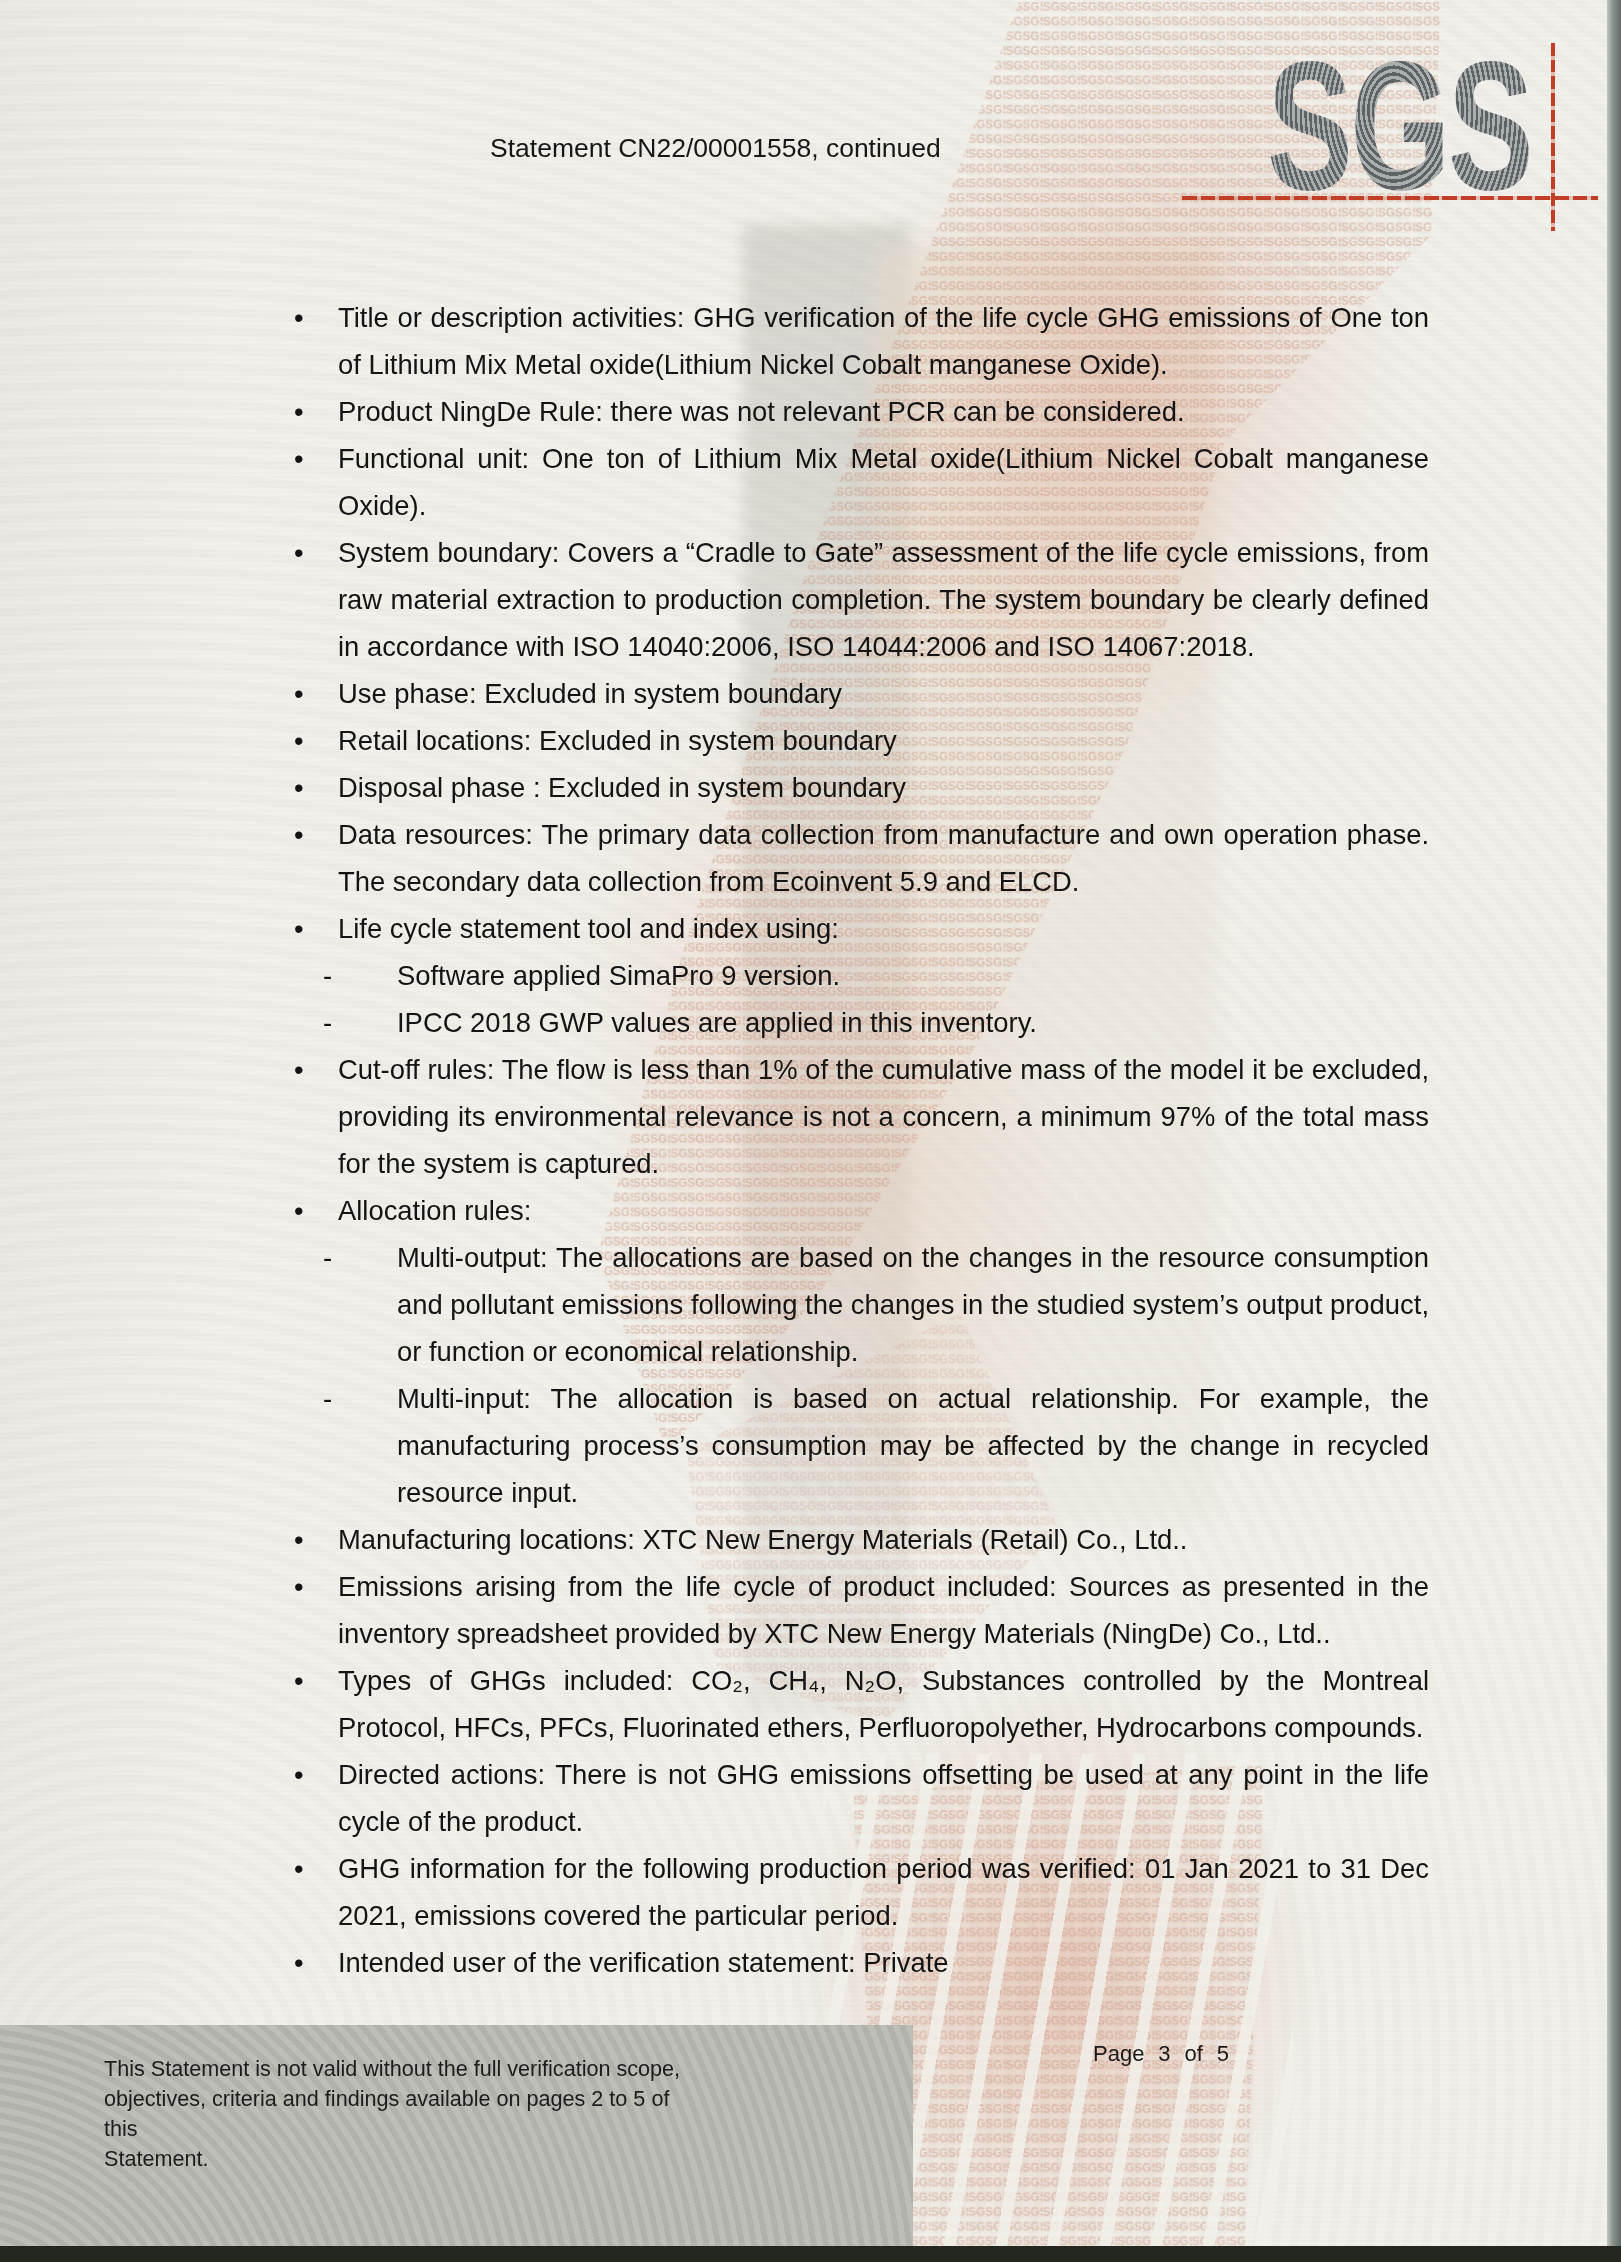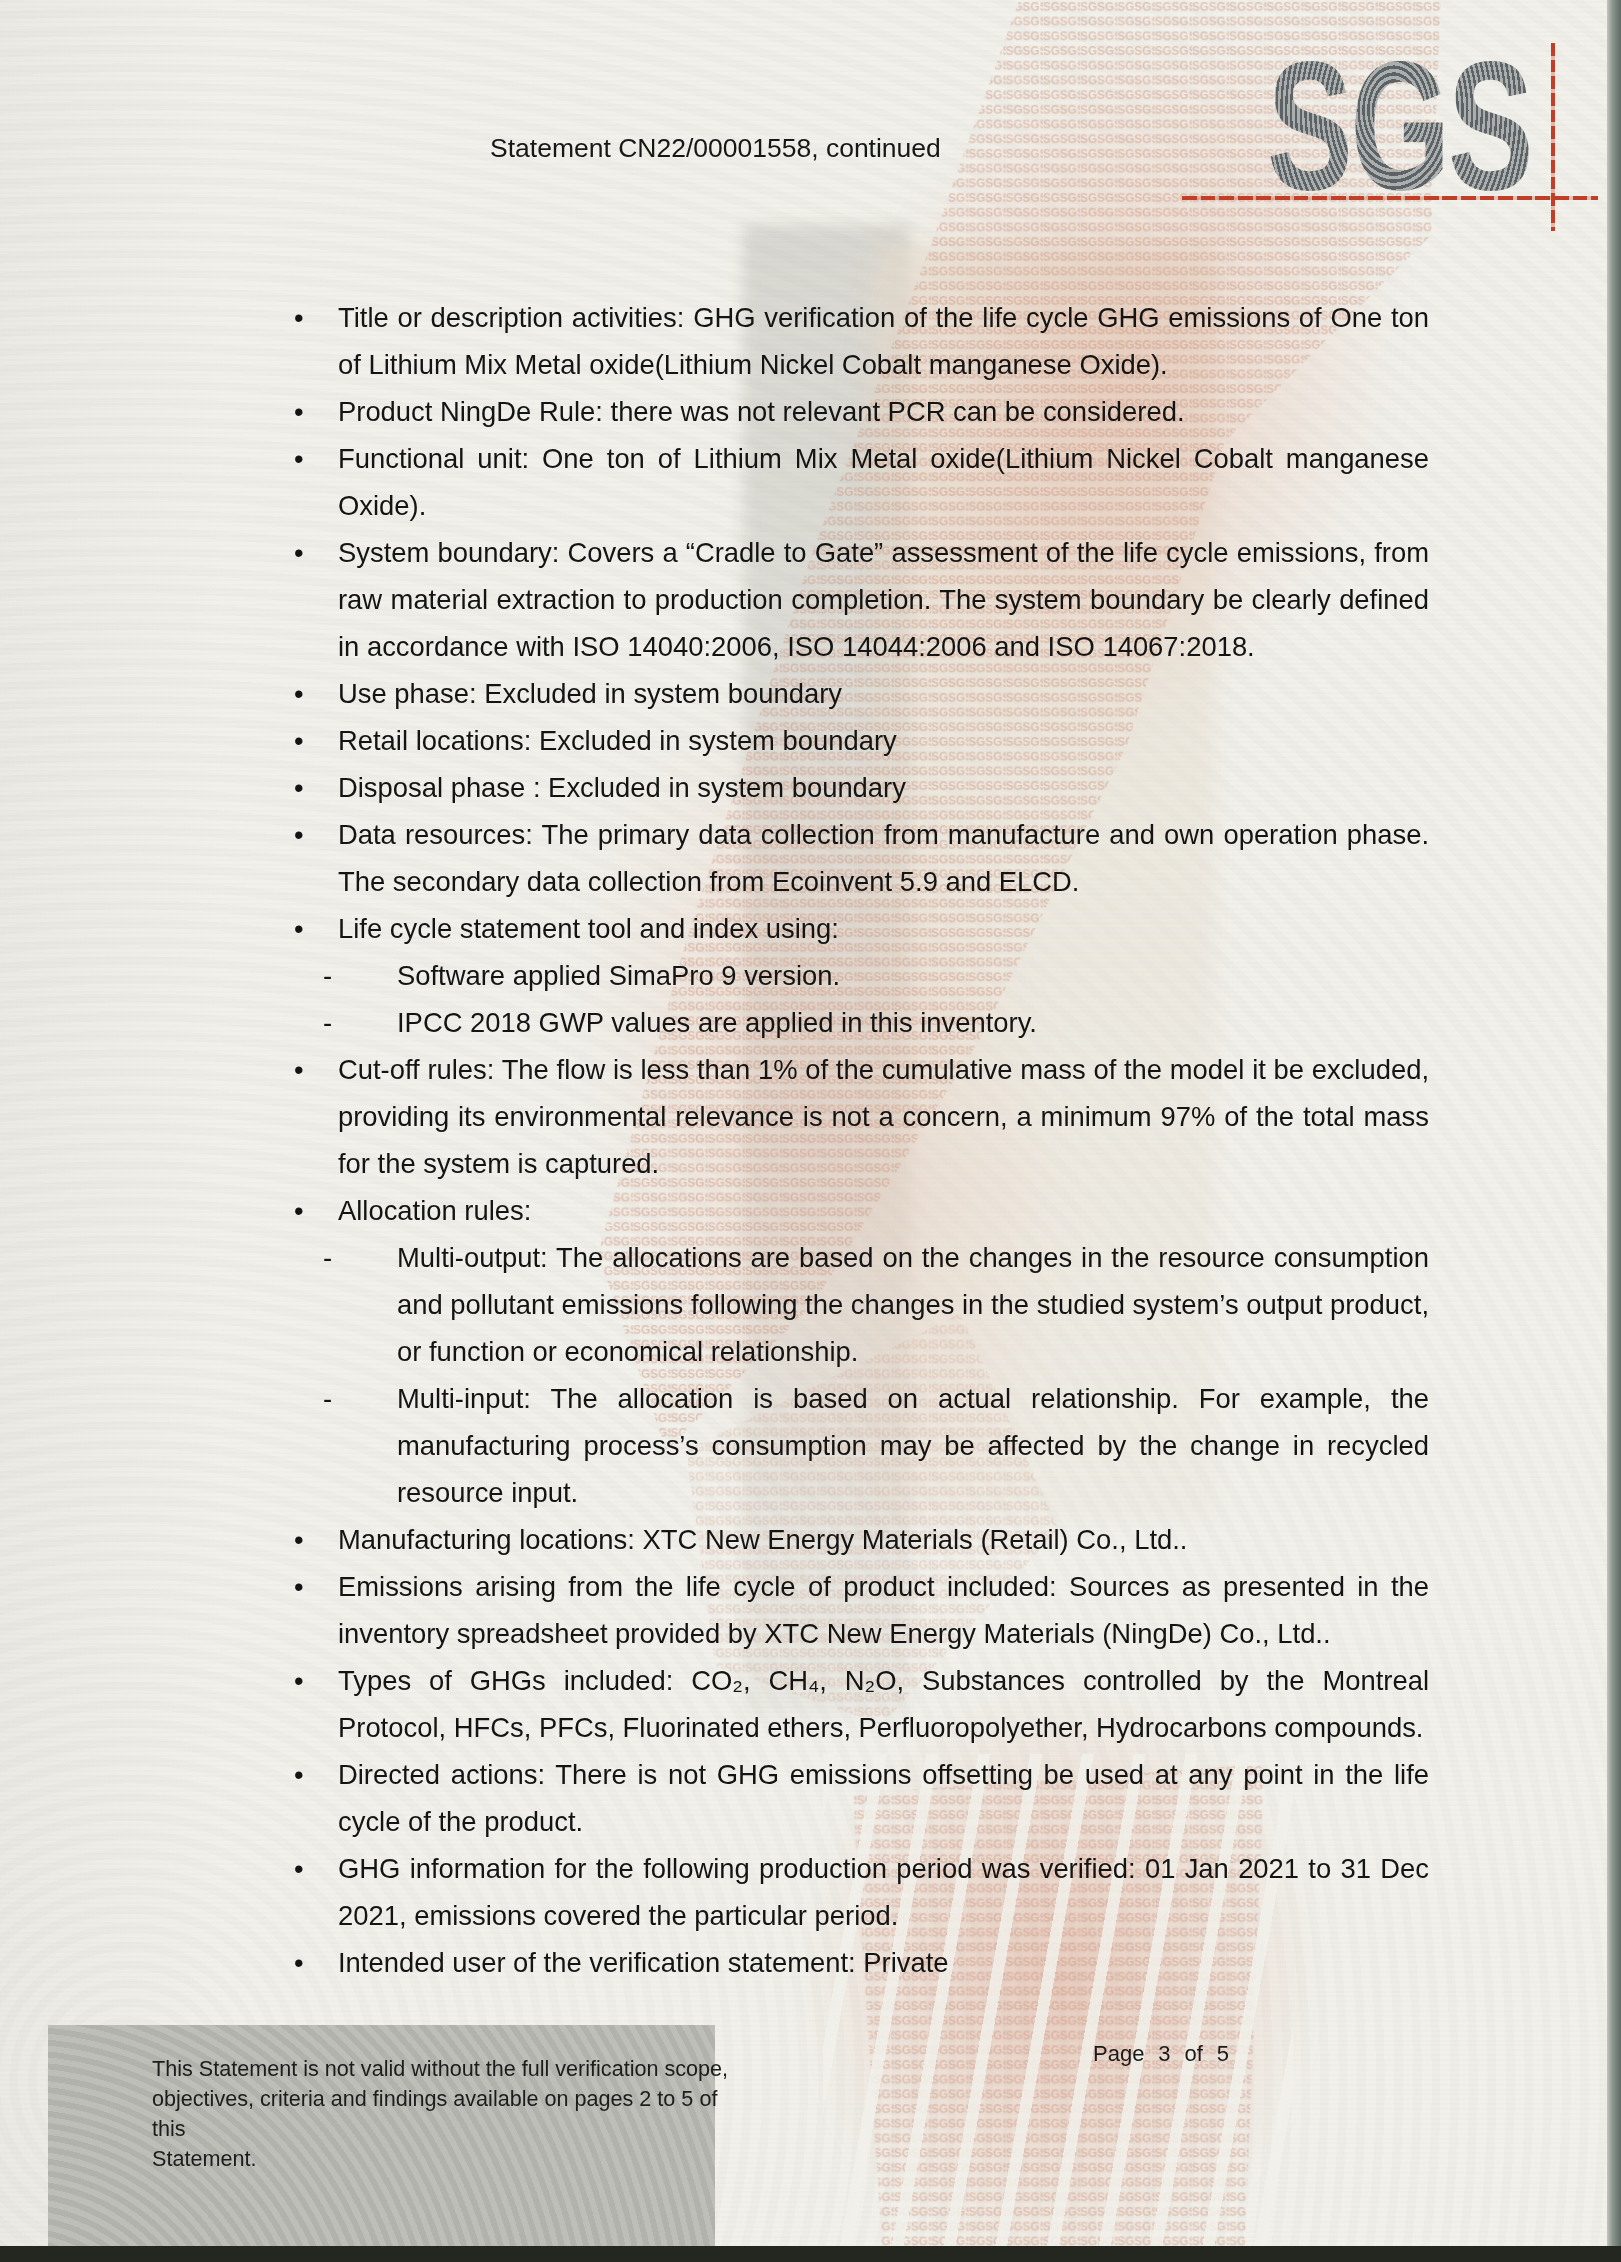--- a/index.html
+++ b/index.html
@@ -57,24 +57,24 @@
   ul.blist{list-style:none;margin:0;padding:0;font-size:27.4px;line-height:47px;color:#141414;}
   ul.blist li{margin:0;}
   .row{display:flex;}
   .dot{width:44px;flex:none;}
   .btext{flex:1;text-align:justify;}
   .row.sub{margin-left:29px;}
   .dash{width:61px;flex:none;}
   .stext{flex:1;text-align:justify;margin-left:13px;}
 
   
-  .footer-box{position:absolute;left:0;top:2025px;width:667px;height:222px;z-index:12;
+  .footer-box{position:absolute;left:0;top:2025px;width:913px;height:222px;z-index:12;
     background:
       repeating-radial-gradient(circle at -5% 160%, rgba(255,255,255,.12) 0 5.9px, rgba(0,0,0,.015) 5.9px 11.8px),
-      #b4b5ae; margin-left: 48px;}
+      #b4b5ae;}
   .disclaimer{position:absolute;left:104px;top:29px;width:588px;font-size:21.6px;line-height:30px;
     color:#1c1c1c;white-space:pre-line;}
   .page-label{position:absolute;left:1093px;top:2041px;font-size:22px;color:#1a1a1a;
     word-spacing:7.8px;z-index:12;}
 </style>
 </head>
 <body>
 
 <div class="page">
 

